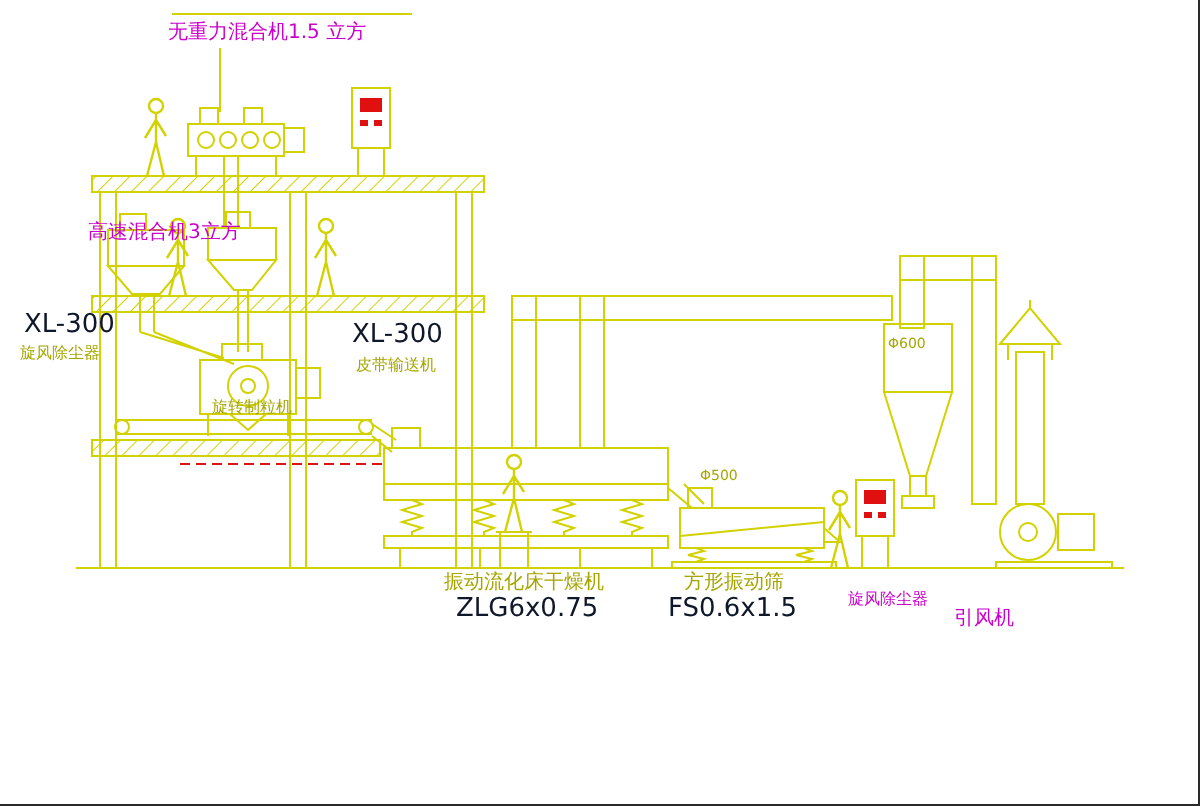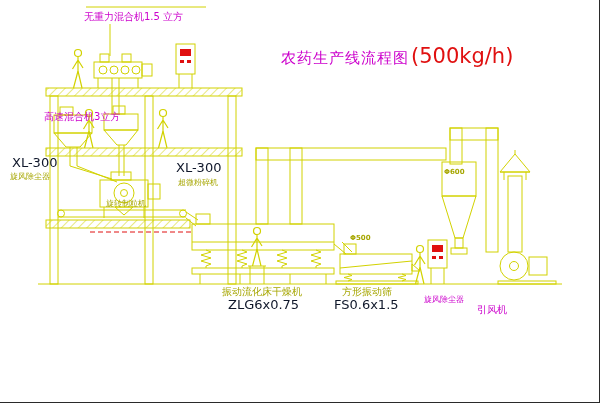--- a/index.html
+++ b/index.html
@@ -14,21 +14,21 @@
   .hatched{fill:url(#hatch);stroke:#d2d200;stroke-width:1;}
   .rdf{fill:#e01010;stroke:none;}
   .rdash{stroke:#e01010;fill:none;stroke-width:1;stroke-dasharray:5 3;}
   #person circle,#person path{stroke:#d2d200;fill:none;stroke-width:1.2;}
   
   .lbl{position:absolute;white-space:nowrap;line-height:1.05;}
   .m{color:#cc00cc;}
   .yl{color:#a6a600;}
   .s8{font-size:8px;}
   .s9{font-size:10px;}
-  .s7{font-size:7px;font-weight:bold;}
+  .s7{font-size:7px;}
   .model{font-size:13px;color:#0f172a;}
   .title-wrap{position:absolute;left:281px;top:44px;display:flex;align-items:baseline;gap:2px;}
   .title-main{font-size:15px;color:#cc00cc;letter-spacing:1px;}
   .title-cap{font-size:21px;color:#e01010;}
 </style>
 </head>
 <body>
 
 <div class="stage">
 
@@ -192,31 +192,27 @@
         <use href="#person" transform="translate(163,108)"></use>
       </g>
     <g>
         <use href="#person" transform="translate(257,226)"></use>
       </g>
     <g>
         <use href="#person" transform="translate(420,244)"></use>
       </g>
   </svg>
 
-  <div class="title-wrap">
-    <span class="title-main">农药生产线流程图</span>
-    <span class="title-cap">(500kg/h)</span>
-  </div>
 
   <div class="lbl m s9" style="left:84px;top:12px">无重力混合机1.5 立方</div>
   <div class="lbl m s9" style="left:44px;top:112px">高速混合机3立方</div>
   <div class="lbl model" style="left:12px;top:156px">XL-300</div>
   <div class="lbl yl s8" style="left:10px;top:173px">旋风除尘器</div>
   <div class="lbl model" style="left:176px;top:161px">XL-300</div>
-  <div class="lbl yl s8" style="left:178px;top:179px">超微粉碎机</div>
+  <div class="lbl yl s8" style="left:178px;top:179px">皮带输送机</div>
   <div class="lbl yl s8" style="left:106px;top:200px">旋转制粒机</div>
   <div class="lbl yl s9" style="left:222px;top:287px">振动流化床干燥机</div>
   <div class="lbl model" style="left:228px;top:298px">ZLG6x0.75</div>
   <div class="lbl yl s9" style="left:342px;top:287px">方形振动筛</div>
   <div class="lbl model" style="left:334px;top:298px">FS0.6x1.5</div>
   <div class="lbl m s8" style="left:424px;top:296px">旋风除尘器</div>
   <div class="lbl m s9" style="left:477px;top:305px">引风机</div>
   <div class="lbl yl s7" style="left:350px;top:235px">Φ500</div>
   <div class="lbl yl s7" style="left:444px;top:169px">Φ600</div>
 

